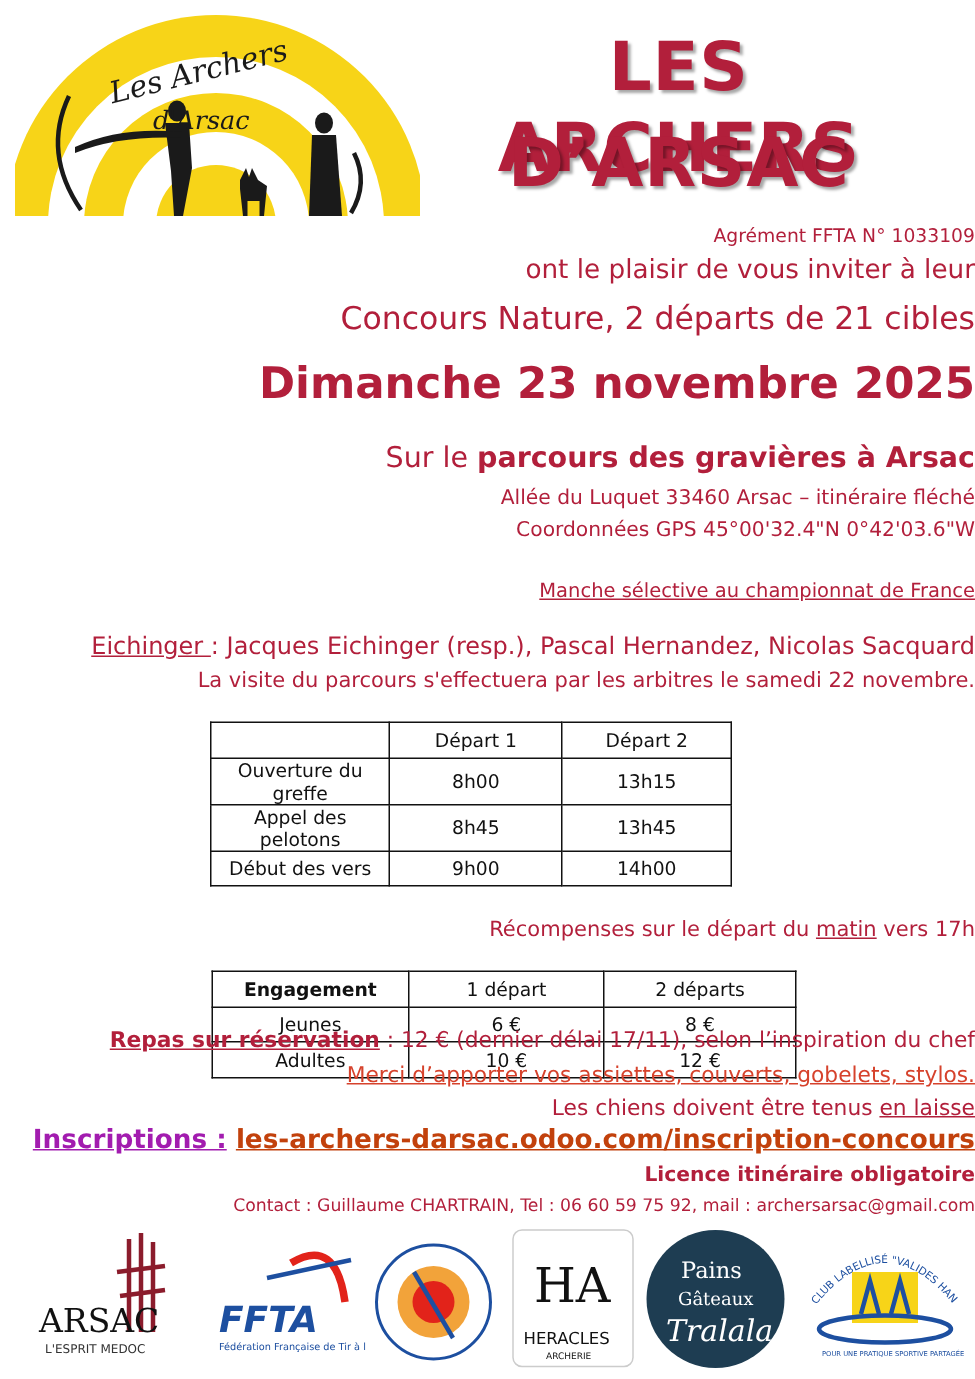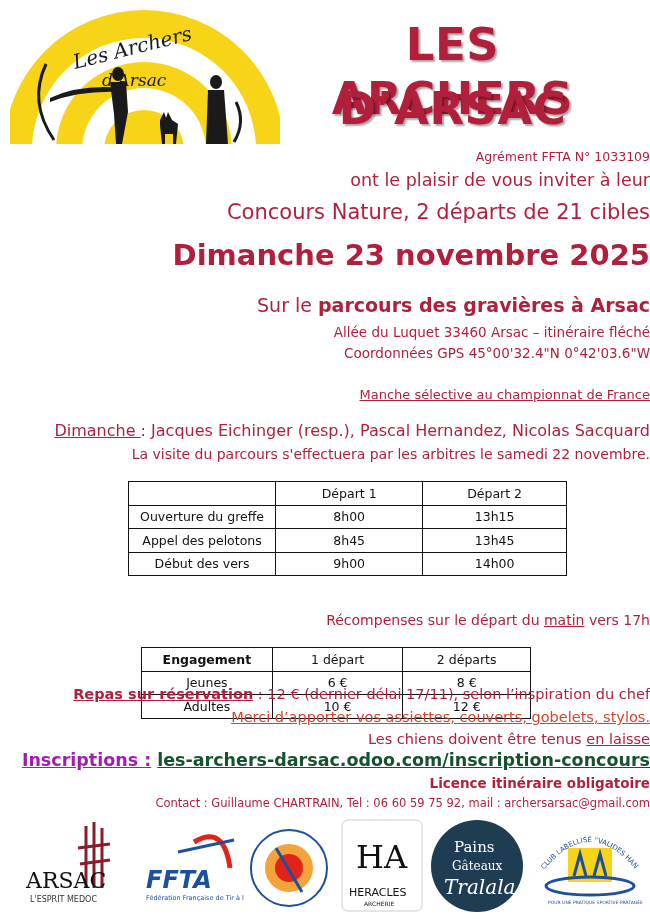--- a/index.html
+++ b/index.html
@@ -23,40 +23,40 @@
   .parcours b { font-weight: bold; }
   .adresse { top: 324px; font-size: 13.5px; }
   .gps { top: 345px; font-size: 13.5px; }
   .manche { top: 376px; font-size: 13px; text-decoration: underline; margin-top: 11px; }
   .arbitres { top: 421px; font-size: 16px; }
   .arbitres u { text-decoration: underline; }
   .visite { top: 446px; font-size: 14px; }
 
   table.sched { border-collapse: collapse; color: #111; font-size: 12.5px; }
   table.sched td { border: 1.3px solid #111; height: 23.5px; text-align: center; padding: 0 4px; }
-  .t-horaires { left: 128px; top: 481px; width: 439px; }
+  .t-horaires { left: 140px; top: 481px; width: 348px; }
   .t-horaires td:nth-child(1) { width: 131px; margin-top: 13px; }
   .t-horaires td:nth-child(2) { width: 131px; }
   .t-horaires td:nth-child(3) { width: 128px; }
   .recomp { top: 578px; font-size: 14px; margin-top: 34px; }
   .recomp u { text-decoration: underline; }
   .t-tarifs { left: 141px; top: 647px; width: 390px; }
   .t-tarifs td:nth-child(1) { width: 131px; }
   .t-tarifs td:nth-child(2) { width: 131px; }
   .t-tarifs td:nth-child(3) { width: 128px; }
   .t-tarifs td.bold { font-weight: bold; }
 
   .repas { top: 686px; font-size: 14.5px; }
   .repas b { font-weight: bold; text-decoration: underline; }
   .merci { top: 709px; font-size: 14.5px; color: #d6422c; text-decoration: underline; }
   .chiens { top: 731px; font-size: 14.5px; }
   .chiens u { text-decoration: underline; }
   .inscriptions { top: 750px; font-size: 17.5px; font-weight: bold; }
   .inscriptions .lbl { color: #a21caf; text-decoration: underline; }
-  .inscriptions .lnk { color: #14532d; text-decoration: underline; }
+  .inscriptions .lnk { color: #c2410c; text-decoration: underline; }
   .licence { top: 775px; font-size: 13.5px; font-weight: bold; }
   .contact { top: 796px; font-size: 11.5px; }
 
   
   .flogo { top: 818px; height: 95px; }
 </style>
 </head>
 <body>
 
 <div class="abs logo">
@@ -98,21 +98,21 @@
 <div class="abs center date">Dimanche 23 novembre 2025</div>
 
 <div class="abs center parcours">
   <span>Sur le </span><b>parcours des gravières à Arsac</b>
 </div>
 <div class="abs center adresse">Allée du Luquet 33460 Arsac – itinéraire fléché</div>
 <div class="abs center gps">Coordonnées GPS 45°00'32.4"N 0°42'03.6"W</div>
 <div class="abs center manche">Manche sélective au championnat de France</div>
 
 <div class="abs center arbitres">
-  <u>Dimanche </u><span>: Jacques Eichinger (resp.), Pascal Hernandez, Nicolas Sacquard</span>
+  <u>Eichinger </u><span>: Jacques Eichinger (resp.), Pascal Hernandez, Nicolas Sacquard</span>
 </div>
 <div class="abs center visite">La visite du parcours s'effectuera par les arbitres le samedi 22 novembre.</div>
 
 <table class="abs sched t-horaires">
   <tbody>
       <tr>
     <td></td>
     <td>Départ 1</td>
     <td>Départ 2</td>
   </tr>

